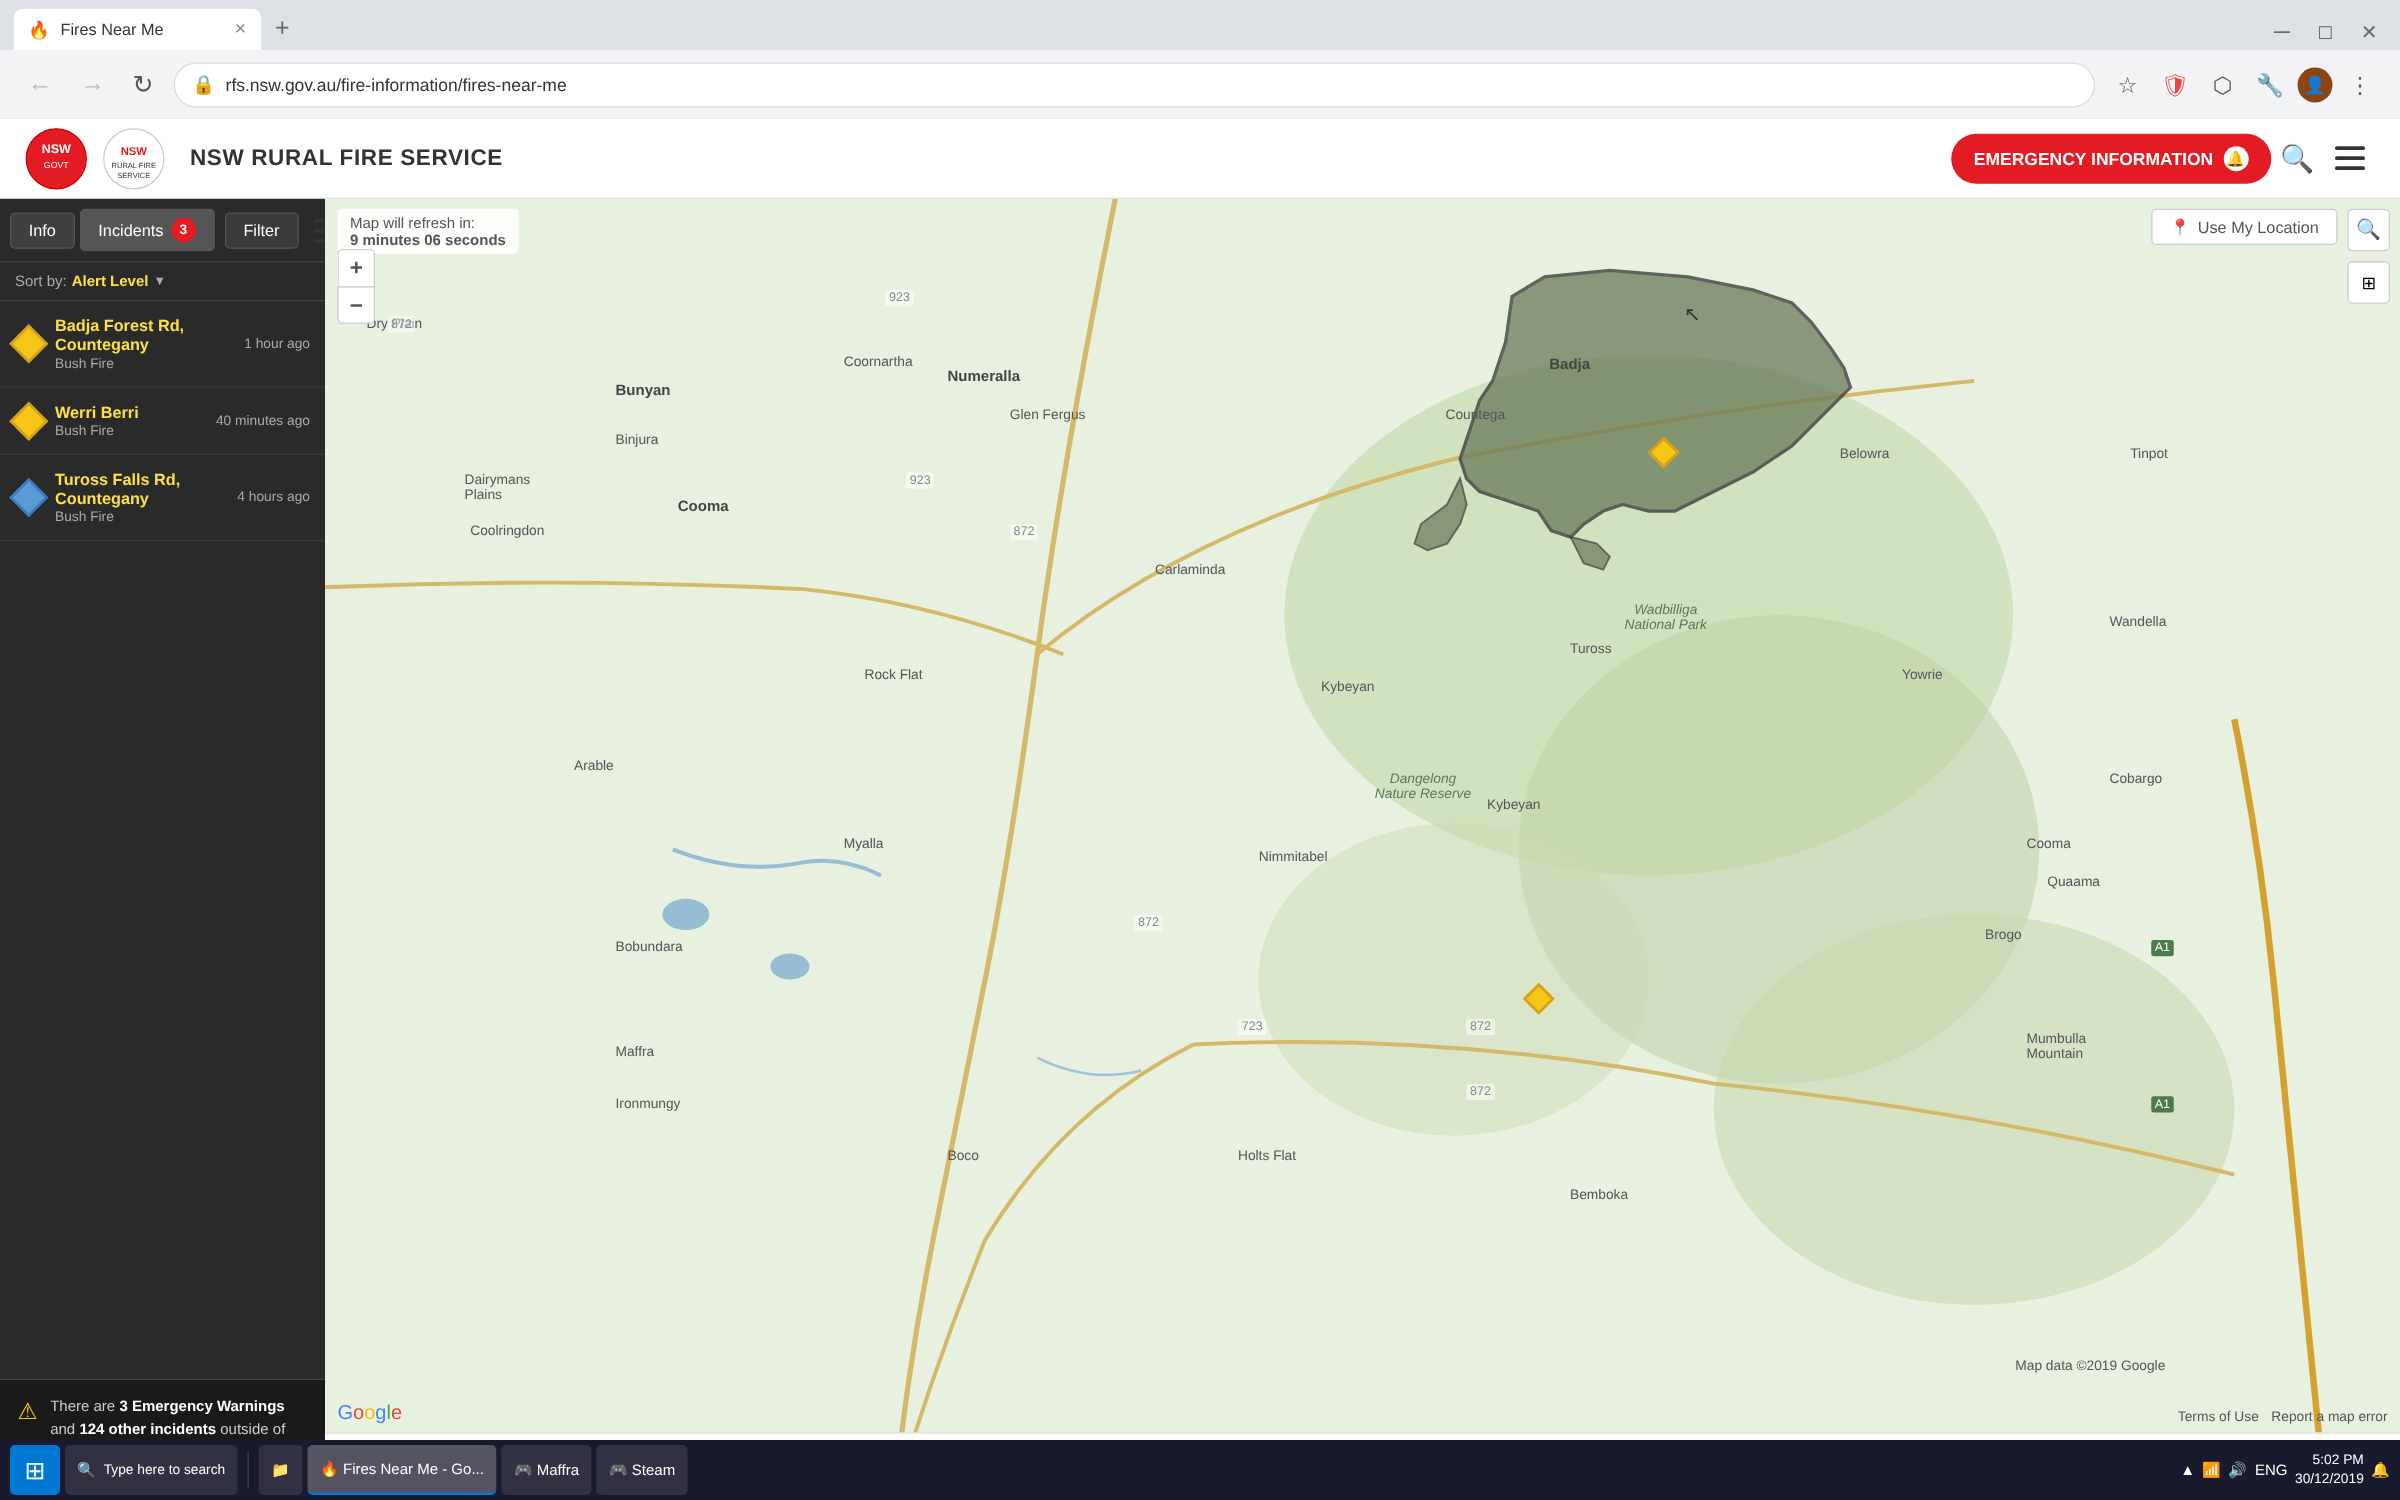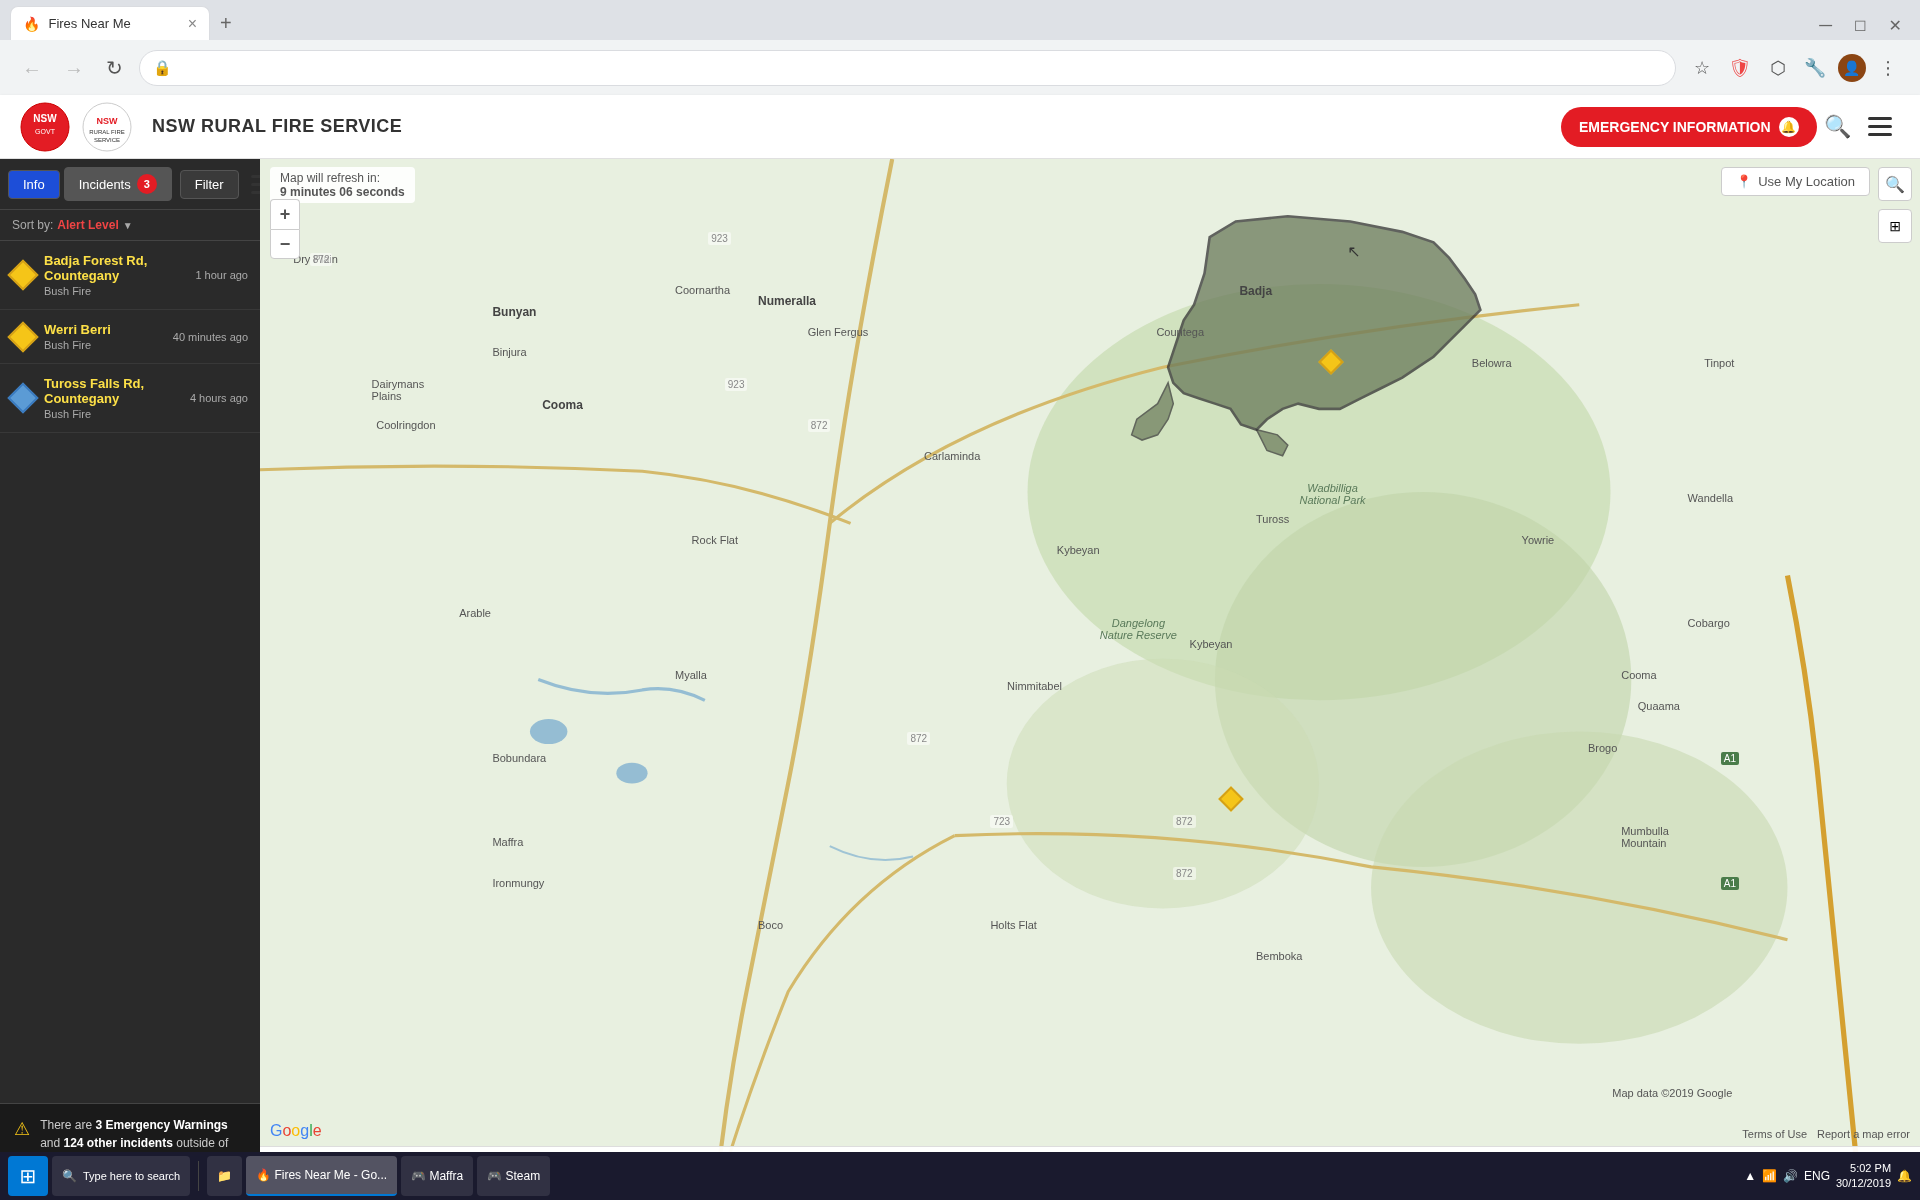--- a/index.html
+++ b/index.html
@@ -37,29 +37,29 @@
     .header-menu-btn { background: none; border: none; cursor: pointer; color: #333; padding: 8px; }
     .hamburger { display: flex; flex-direction: column; gap: 5px; }
     .hamburger span { display: block; width: 24px; height: 3px; background: #333; border-radius: 2px; }
 
     
     .main-content { display: flex; flex: 1; overflow: hidden; }
 
     
     .sidebar { width: 260px; background: #2a2a2a; color: white; display: flex; flex-direction: column; flex-shrink: 0; }
     .sidebar-toolbar { display: flex; align-items: center; padding: 8px; background: #2a2a2a; gap: 4px; border-bottom: 1px solid #444; }
-    .toolbar-btn { background: #1d4ed8; border: 1px solid #555; color: white; padding: 6px 14px; border-radius: 4px; font-size: 13px; cursor: pointer; }
+    .toolbar-btn { background: #404040; border: 1px solid #555; color: white; padding: 6px 14px; border-radius: 4px; font-size: 13px; cursor: pointer; }
     .toolbar-btn.active { background: #555; }
     .incidents-btn { display: flex; align-items: center; gap: 6px; }
     .incidents-badge { background: #e31c24; color: white; border-radius: 50%; width: 20px; height: 20px; display: flex; align-items: center; justify-content: center; font-size: 11px; font-weight: bold; }
     .filter-btn { background: #3a3a3a; border: 1px solid #555; color: white; padding: 6px 14px; border-radius: 4px; font-size: 13px; cursor: pointer; }
     .menu-btn-sidebar { background: none; border: none; color: white; cursor: pointer; padding: 6px 8px; }
     .sort-bar { display: flex; align-items: center; padding: 8px 12px; border-bottom: 1px solid #444; font-size: 12px; color: #aaa; gap: 4px; cursor: pointer; }
     .sort-label { color: #aaa; }
-    .sort-value { color: #ef4444; font-weight: bold; }
+    .sort-value { color: #fde047; font-weight: bold; }
     .sort-arrow { color: #aaa; font-size: 10px; }
 
     
     .fire-item { display: flex; align-items: center; padding: 12px 12px; border-bottom: 1px solid #383838; cursor: pointer; gap: 10px; }
     .fire-diamond { width: 22px; height: 22px; transform: rotate(45deg); flex-shrink: 0; }
     .fire-diamond.yellow { background: #f5c518; border: 2px solid #d4a017; }
     .fire-diamond.blue { background: #5b9bd5; border: 2px solid #3a7abf; }
     .fire-info { flex: 1; }
     .fire-name { font-size: 13px; font-weight: bold; color: #fde047; margin-bottom: 2px; }
     .fire-type { font-size: 11px; color: #aaa; }
@@ -152,20 +152,21 @@
       <button style="background:none;border:none;cursor:pointer;font-size:14px;color:#666;padding:4px 10px;">☐</button>
       <button style="background:none;border:none;cursor:pointer;font-size:16px;color:#666;padding:4px 10px;">✕</button>
     </div>
   </div>
   <div class="nav-bar">
     <button class="nav-btn disabled">←</button>
     <button class="nav-btn disabled">→</button>
     <button class="nav-btn">↻</button>
     <div class="address-bar">
       <span class="lock-icon">🔒</span>
+      <span class="address-text">rfs.nsw.gov.au/fire-information/fires-near-me</span>
     </div>
     <div class="nav-icons">
       <button class="nav-icon-btn">☆</button>
       <button class="nav-icon-btn" style="color:#e44;">🛡</button>
       <button class="nav-icon-btn">⬡</button>
       <button class="nav-icon-btn">🔧</button>
       <div class="profile-icon" style="font-size:14px;">👤</div>
       <button class="nav-icon-btn">⋮</button>
     </div>
   </div>

